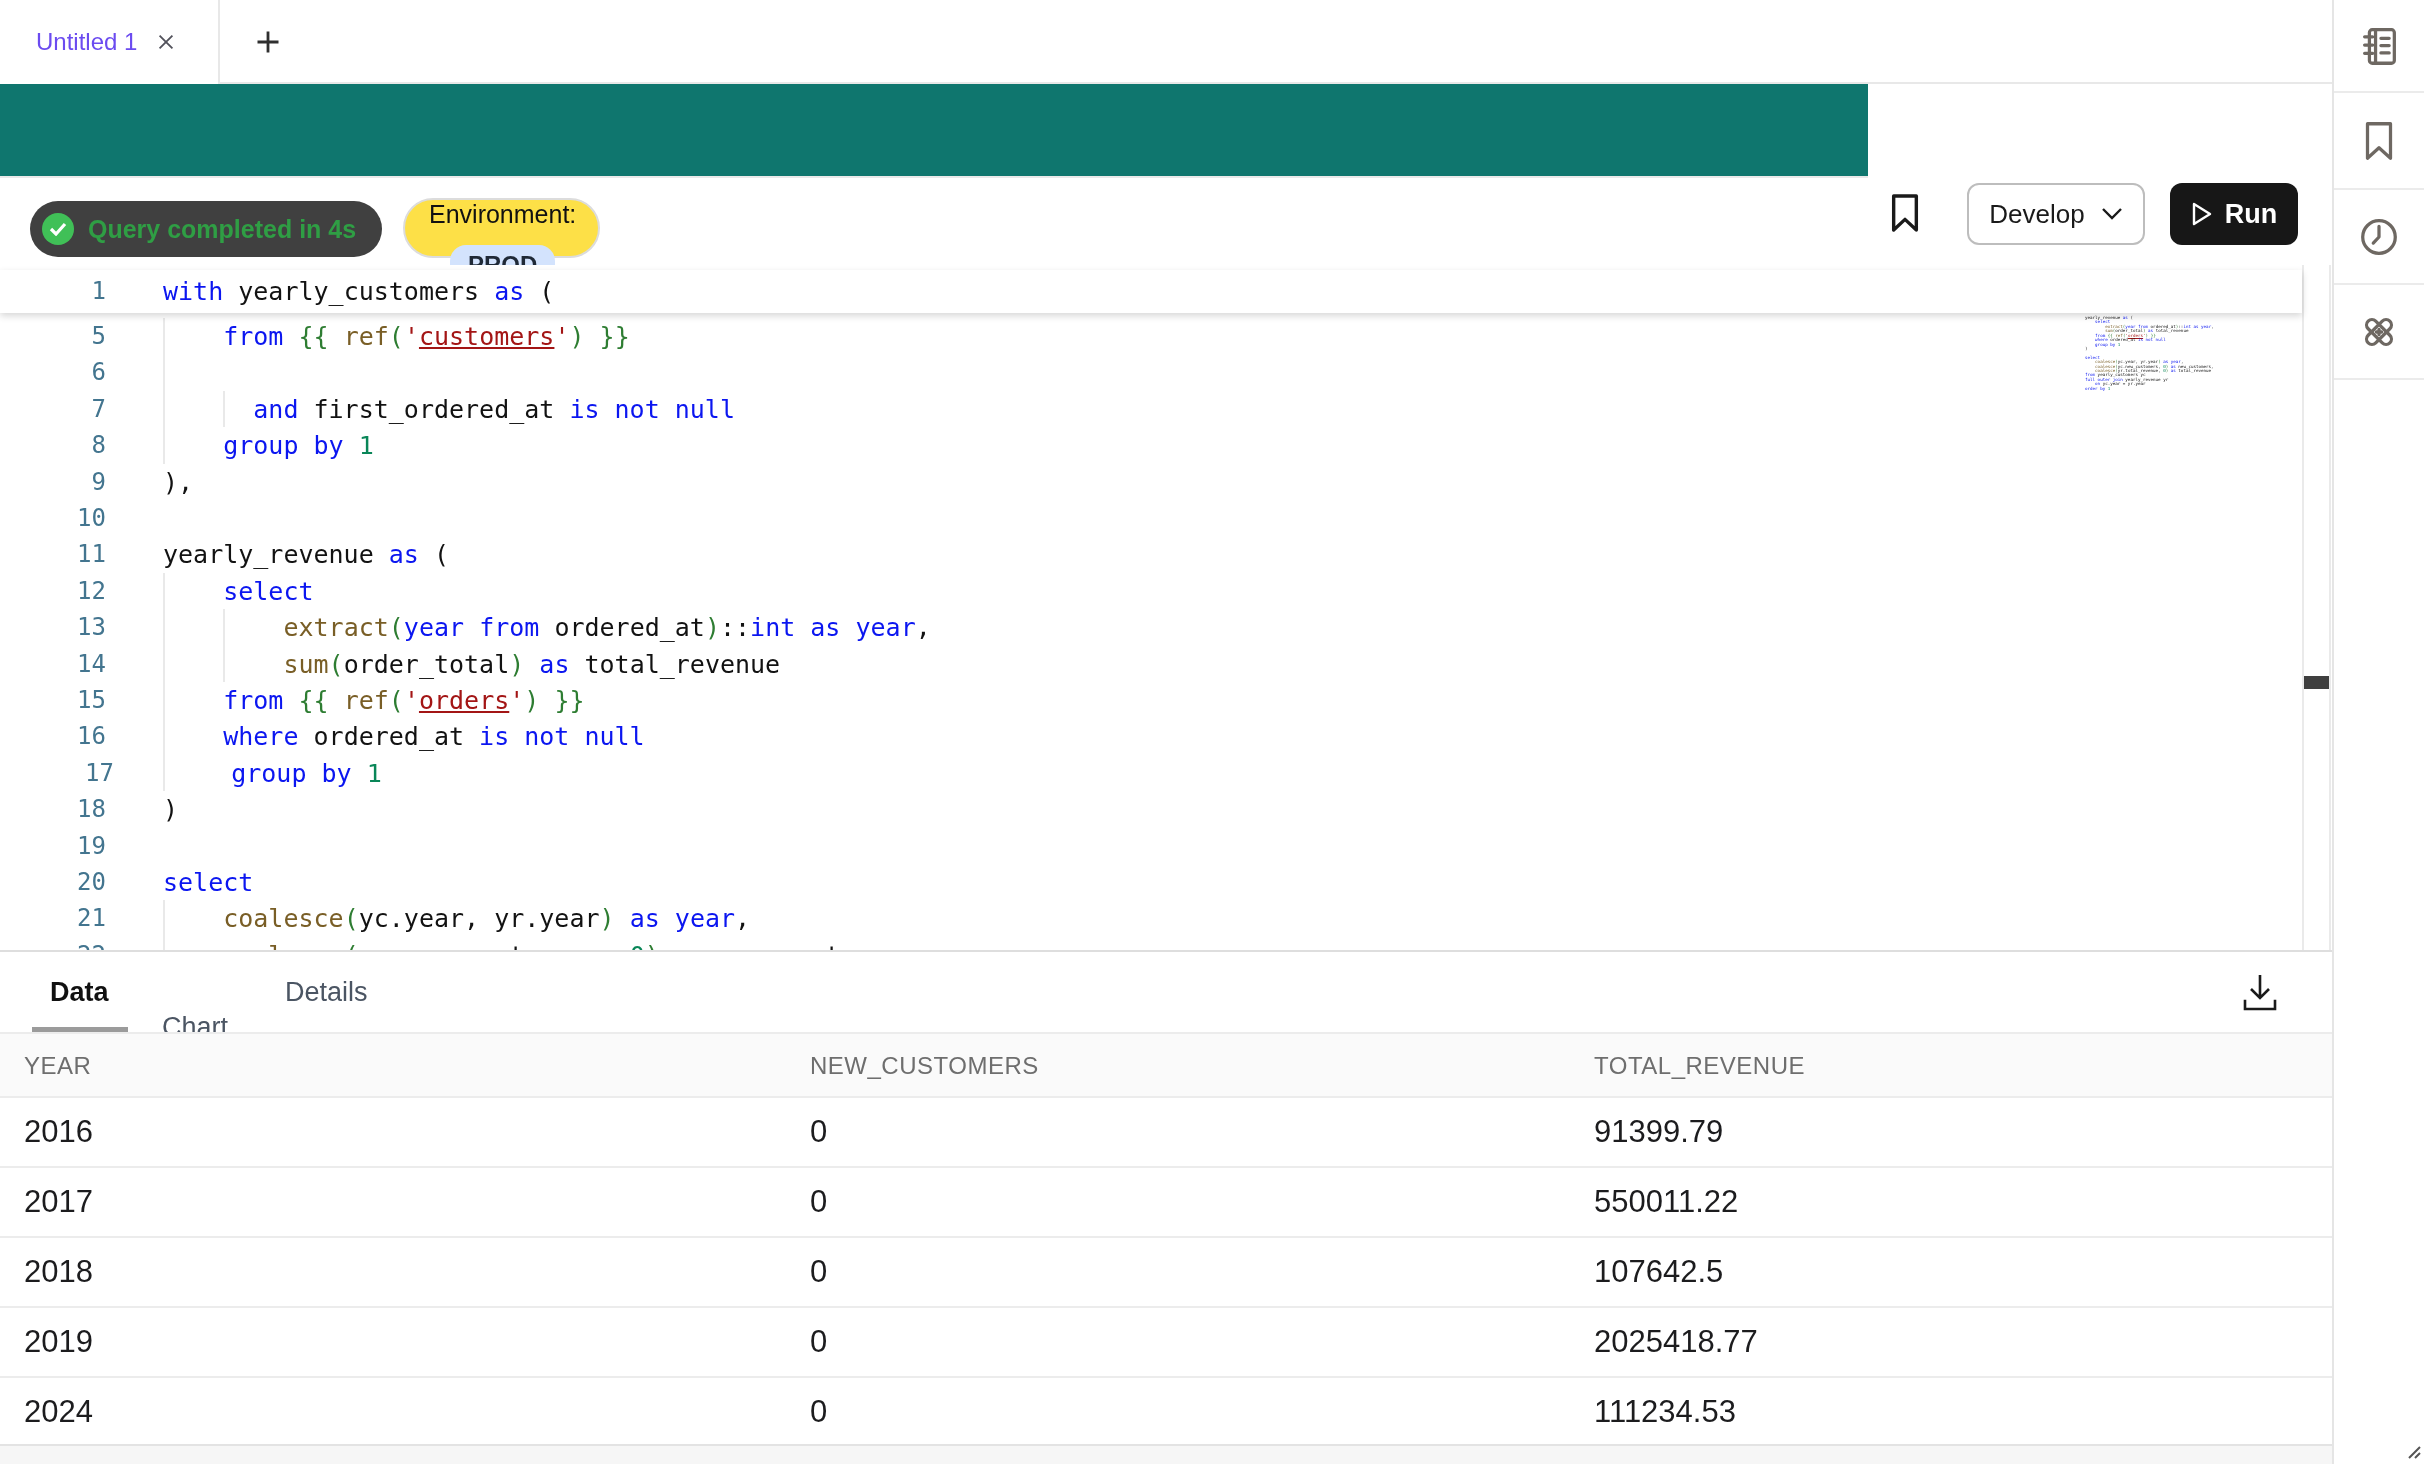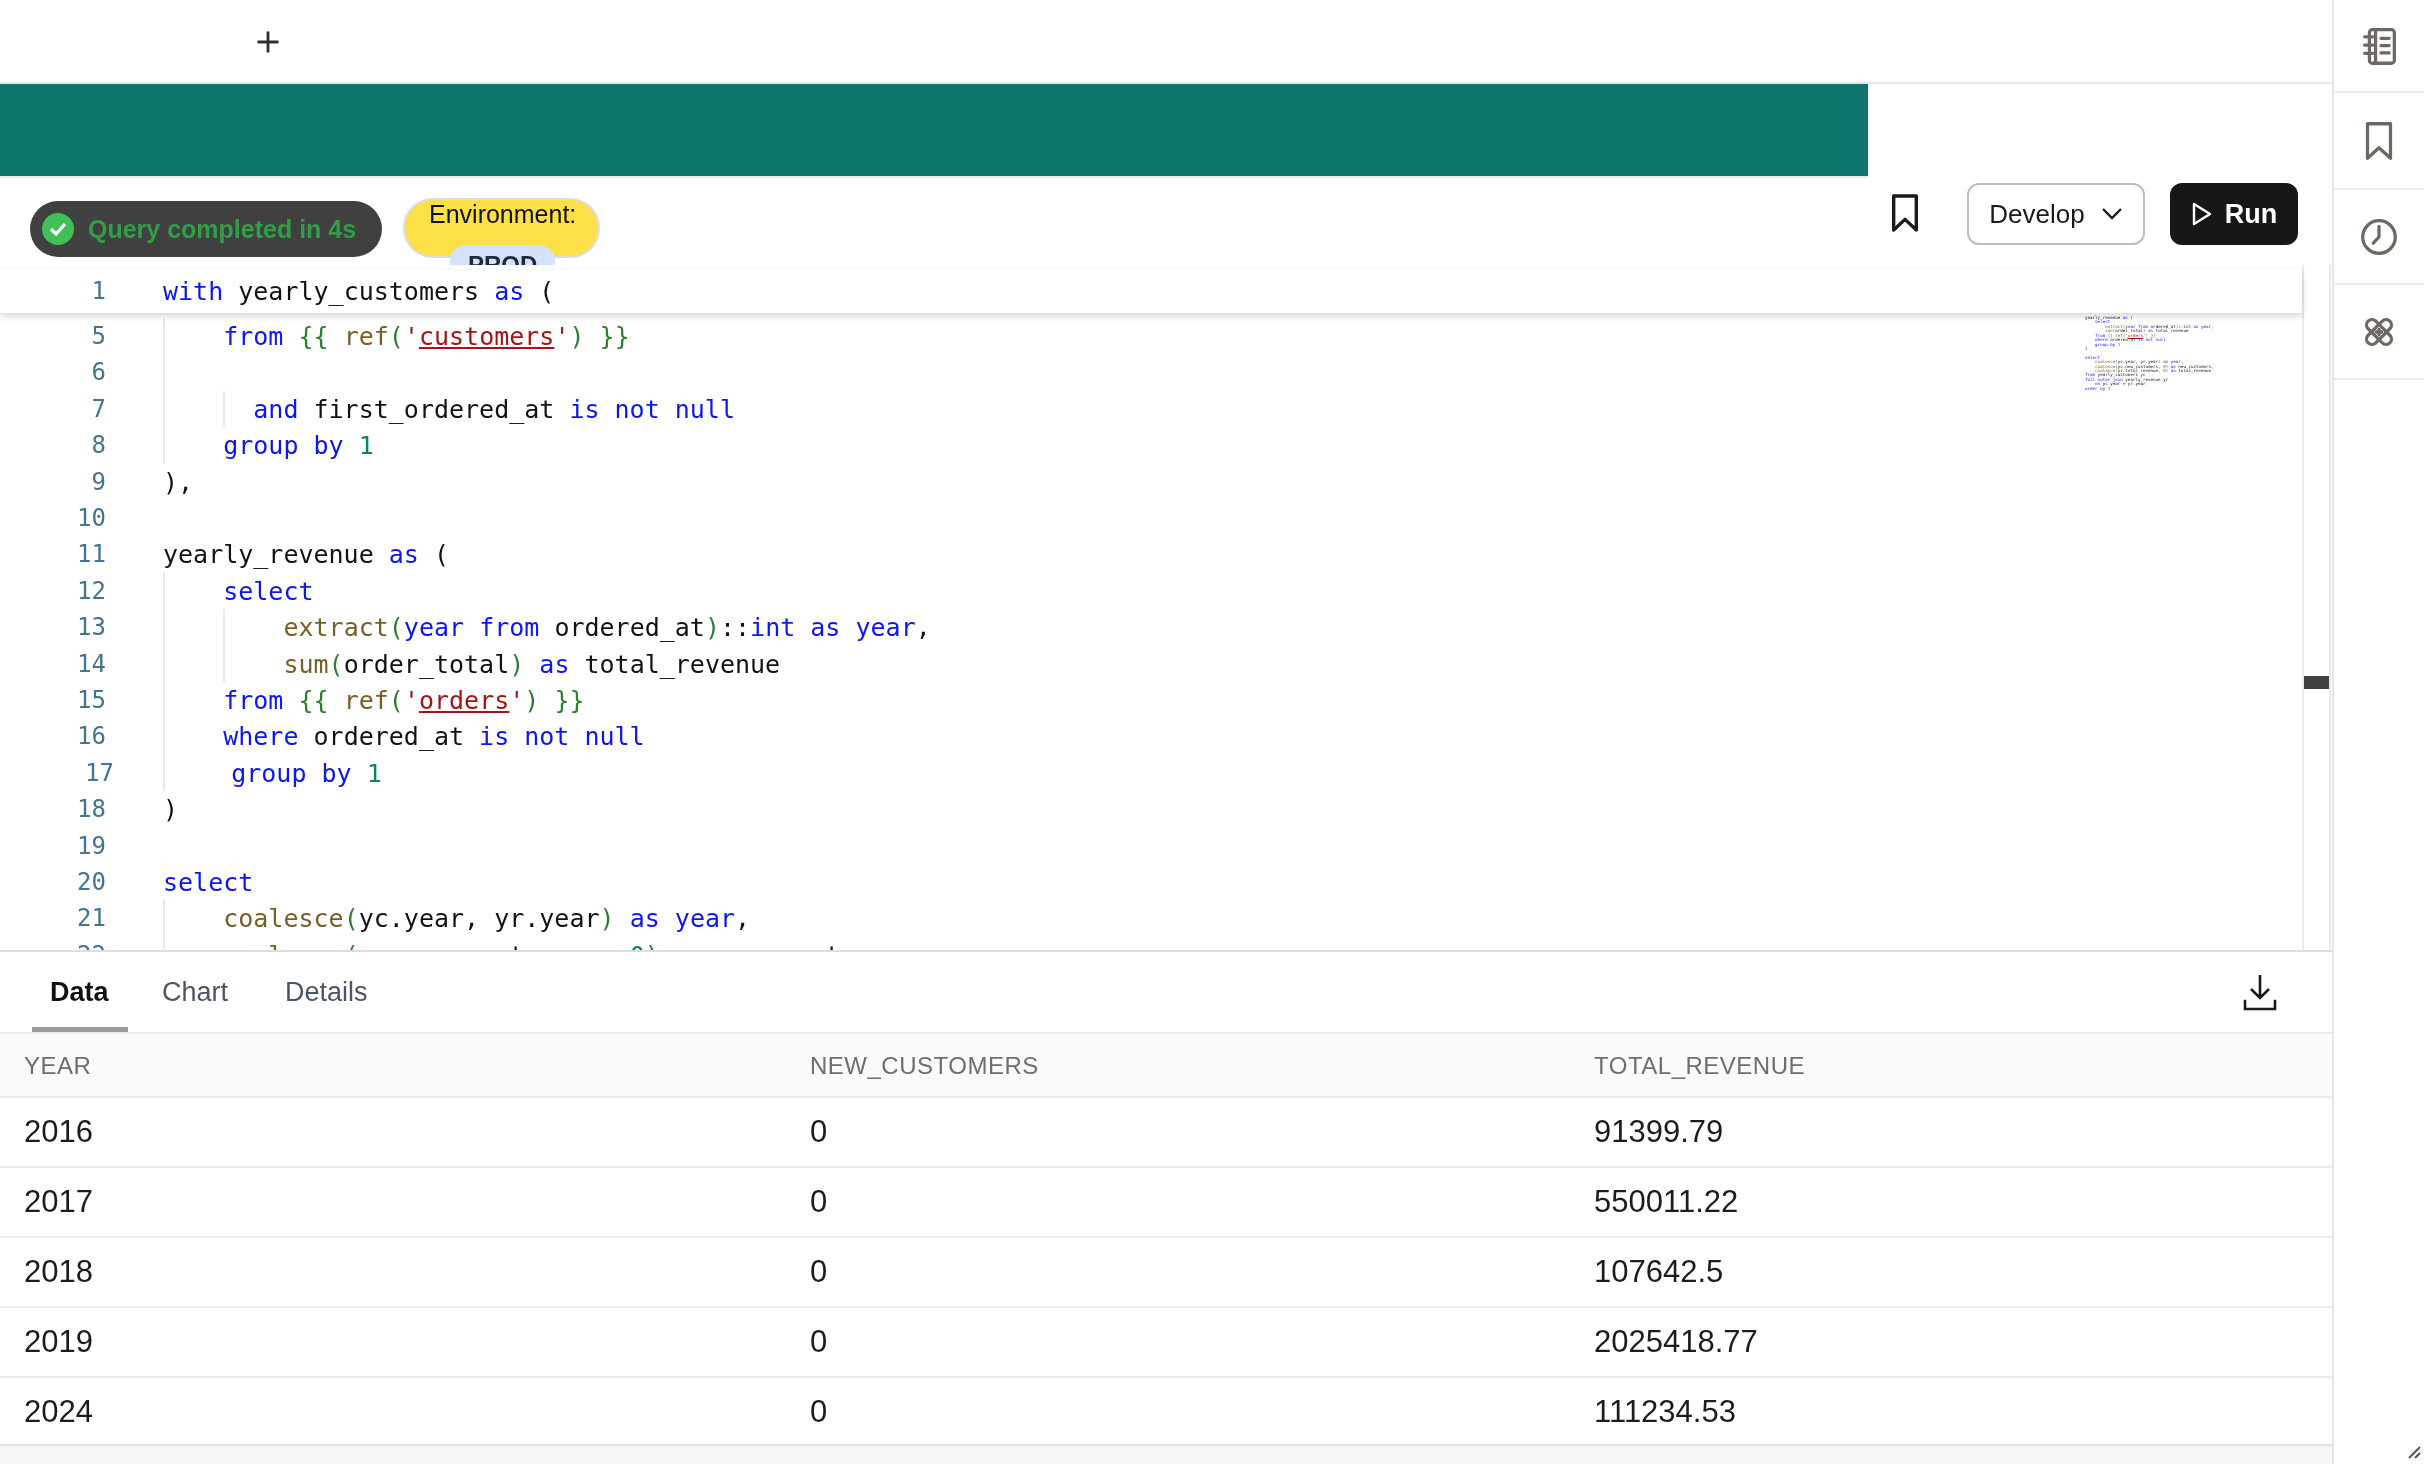--- a/index.html
+++ b/index.html
@@ -60,21 +60,21 @@
   #minimap { position:absolute; left:2085px; top:7px; width:134px; overflow:hidden;
              font-family:"DejaVu Sans Mono", monospace; font-size:4.2px; line-height:4.4px; white-space:pre; }
   #scrolltrack { position:absolute; left:2302px; top:0; width:29px; height:685px; background:#fff;
                  border-left:2px solid #eaeaea; border-right:2px solid #eaeaea; }
   #scrollthumb { position:absolute; left:0; top:411px; width:100%; height:13px; background:#3f3f3f; }
 
   
   #results { left:0; top:950px; width:2332px; height:514px; background:#fff; border-top:2px solid #dedede; }
   .rtab { position:absolute; top:0; height:80px; display:flex; align-items:center; font-size:27px; color:#4b5563; }
   #rtab-data { left:50px; color:#111; font-weight:700; }
-  #rtab-chart { left:162px; }
+  #rtab-chart { left:162px;margin-top:35px; }
   #rtab-details { left:285px; }
   #tab-underline { position:absolute; left:32px; top:75px; width:96px; height:5px; background:#9b9b9b; }
   #tabs-border { position:absolute; left:0; top:80px; width:100%; height:0; border-top:2px solid #ececec; }
   #dl-btn { position:absolute; left:2232px; top:10px; width:56px; height:60px; display:flex; align-items:center; justify-content:center; }
   .dlicon { width:38px; height:42px; fill:none; stroke:#1a1a1a; stroke-width:2.6; stroke-linecap:square; }
   #thead { position:absolute; left:0; top:82px; width:100%; height:64px; background:#fafafa; border-bottom:2px solid #ececec; }
   .hcell { position:absolute; top:0; line-height:64px; font-size:24px; color:#6e6e6e; letter-spacing:0.5px; }
   #tbody { position:absolute; left:0; top:146px; width:100%; }
   .trow { position:relative; width:100%; height:70px; border-bottom:2px solid #ececec; background:#fff; }
   .tcell { position:absolute; top:0; line-height:68px; font-size:31px; color:#1c1c1e; }
@@ -85,20 +85,26 @@
   #sidebar { left:2332px; top:0; width:92px; height:1464px; background:#fff; border-left:2px solid #e5e5e5; }
   .side-sec { width:100%; display:flex; align-items:center; justify-content:center; border-bottom:2px solid #ebebeb; }
   .side-sec svg { width:46px; height:46px; fill:none; stroke:#6e6862; stroke-width:1.7; stroke-linejoin:round; stroke-linecap:round; }
   #grip { position:absolute; left:2406px; top:1444px; width:16px; height:16px; }
   #grip svg { width:16px; height:16px; stroke:#555; stroke-width:2; }
 </style>
 </head>
 <body>
 
 <div id="tabbar" class="abs">
+  <div id="tab-active">
+    <span class="tab-label">Untitled 1</span>
+    <svg class="xicon" viewBox="0 0 24 24">
+        <path d="M5 5 L19 19 M19 5 L5 19"></path>
+      </svg>
+  </div>
   <div id="tab-add">
     <svg class="plusicon" viewBox="0 0 24 24">
         <path d="M12 3 V21 M3 12 H21"></path>
       </svg>
   </div>
 </div>
 
 <div id="toolbar" class="abs">
   <div id="bm-btn">
     <svg class="bmicon" viewBox="0 0 24 28">

